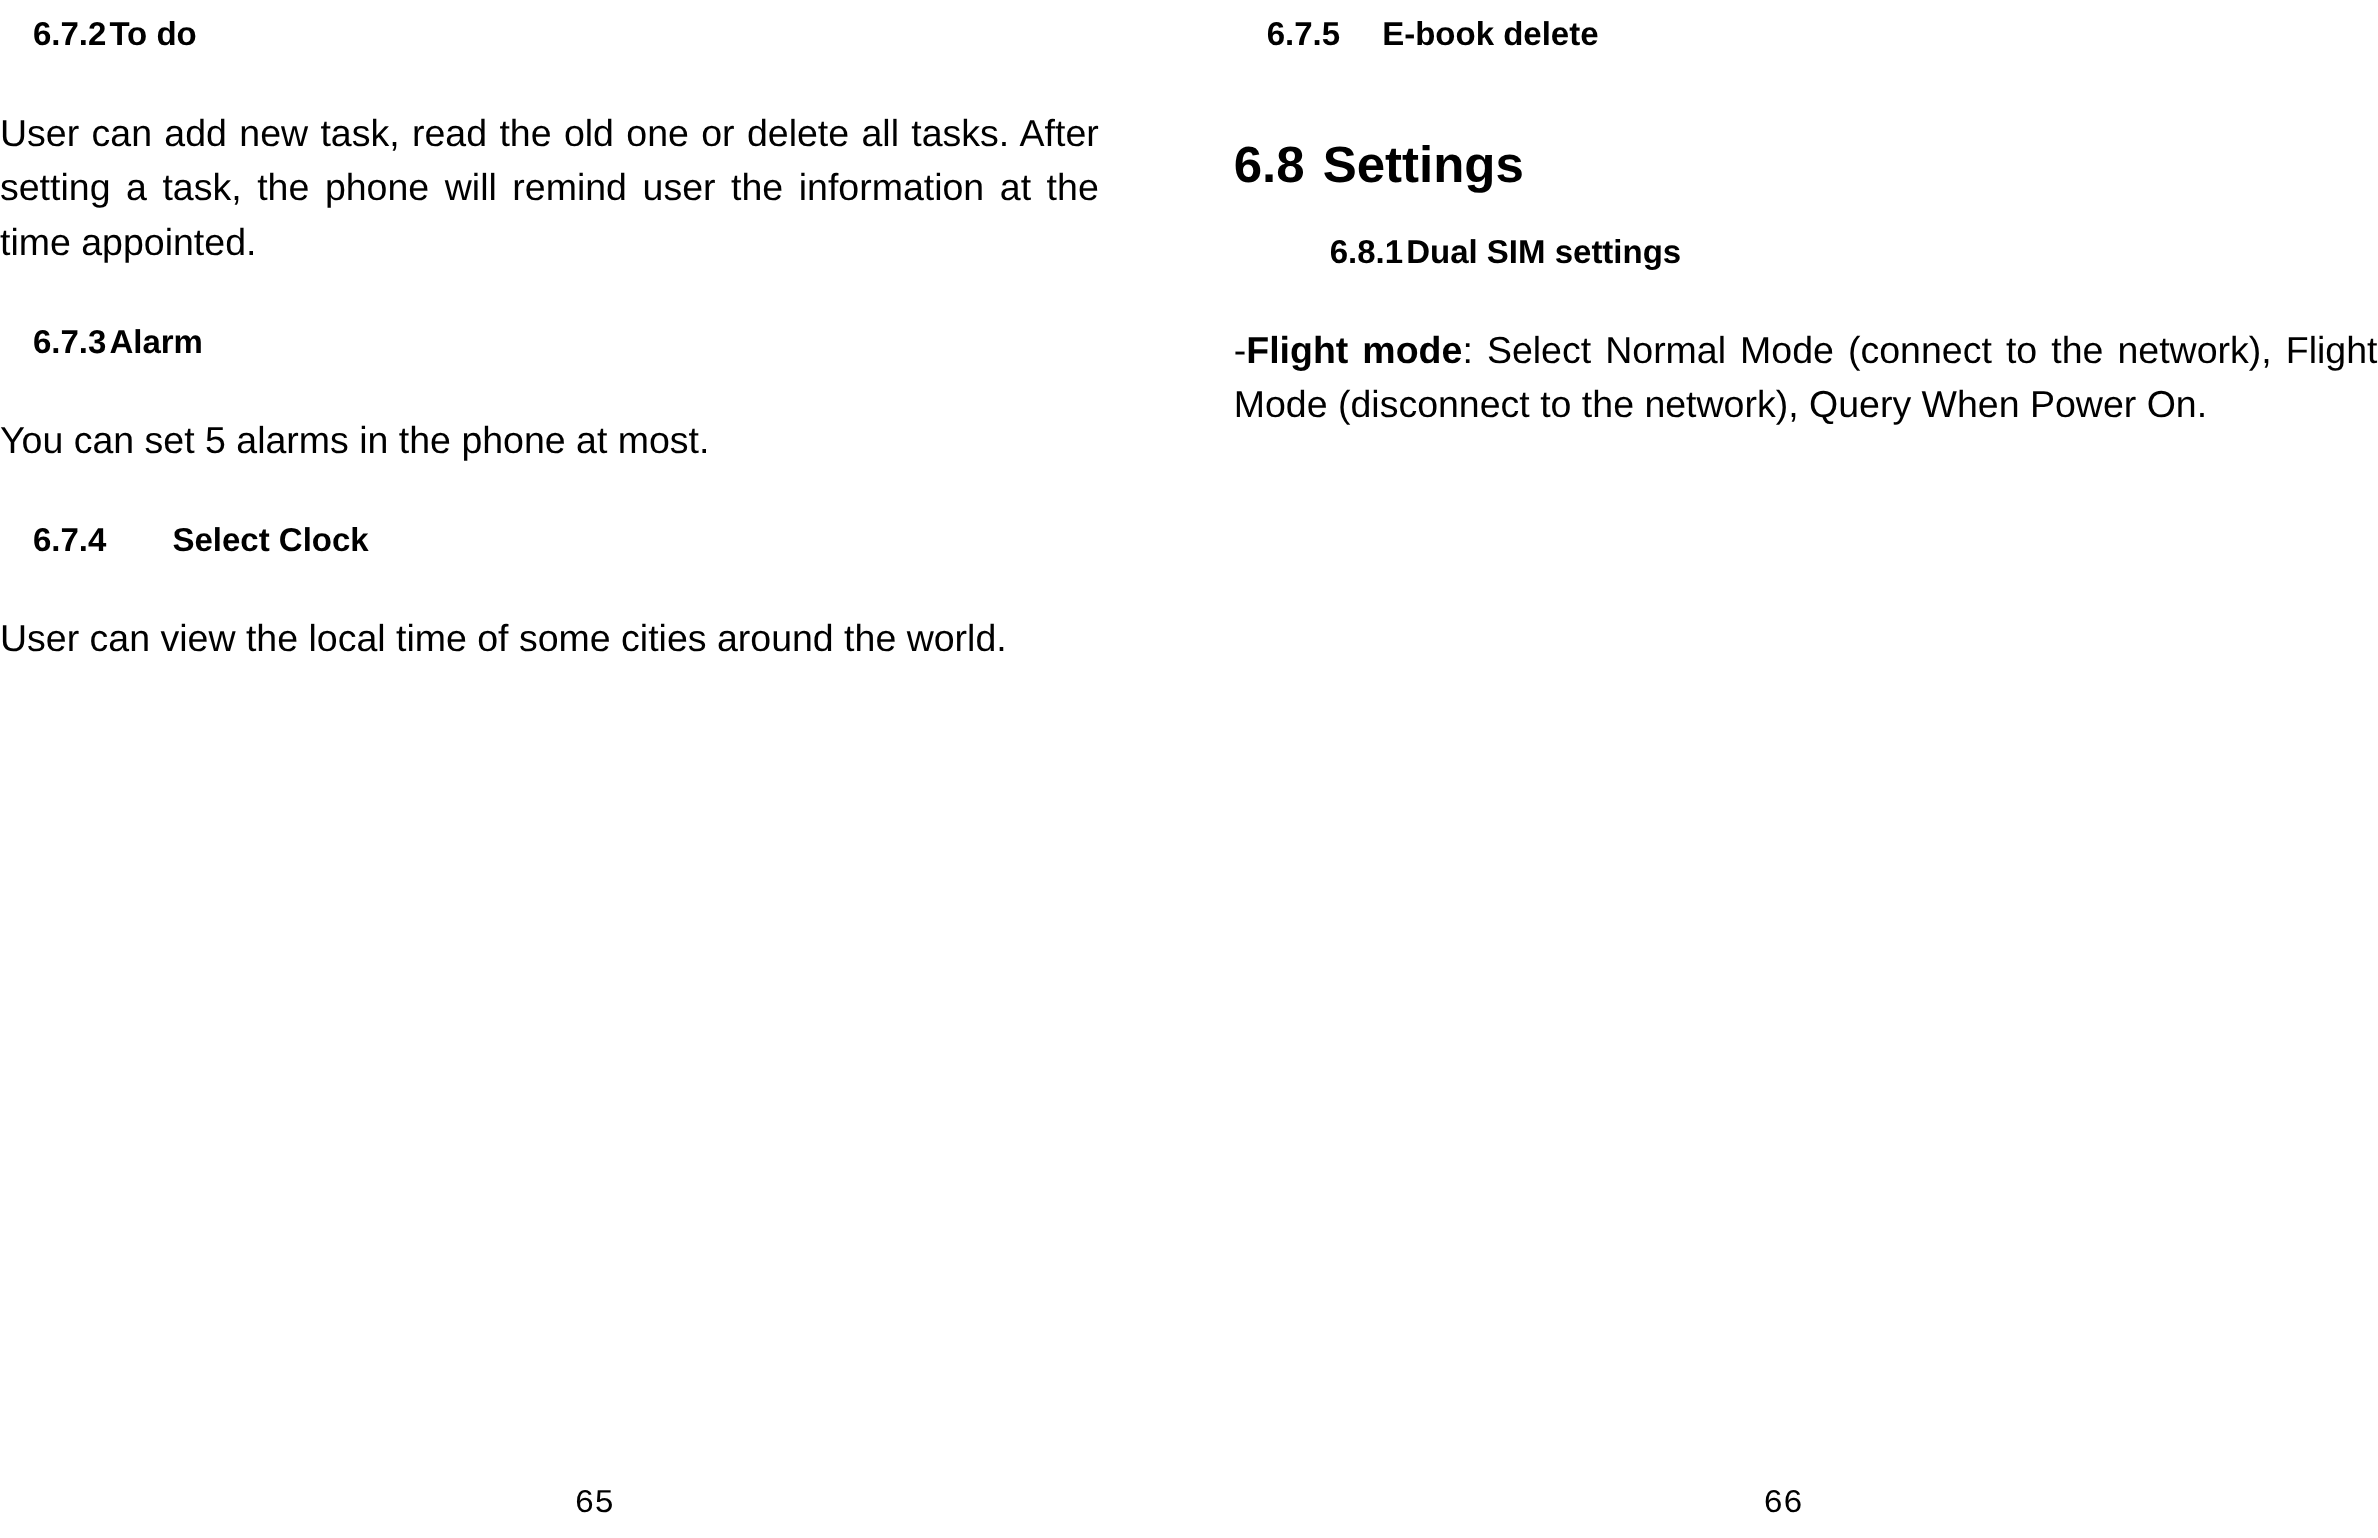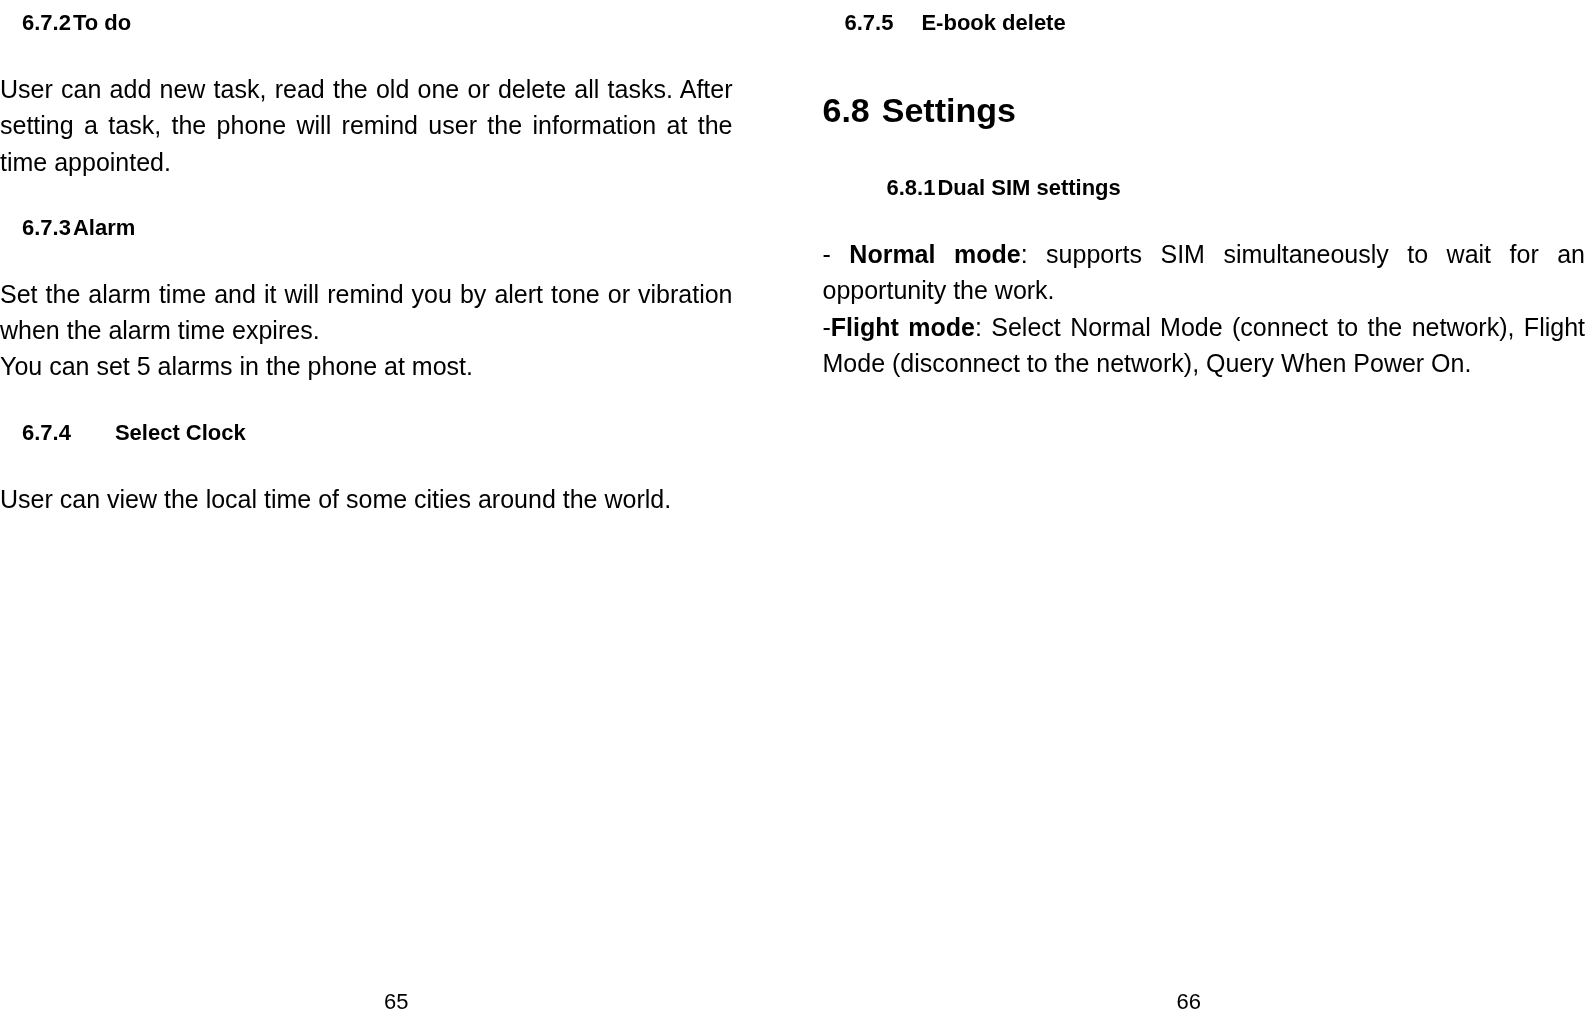--- a/index.html
+++ b/index.html
@@ -38,38 +38,38 @@
     h2.sub-heading.first {
       margin-top: 0;
     }
     h2.sub-heading.spaced {
       margin-top: 35px;
     }
     h1.main-heading {
       font-size: 34px;
       font-weight: bold;
       margin-top: 55px;
-      margin-bottom: 45px;
+      margin-bottom: 25px;
     }
     p.body-text {
       font-size: 25px;
       line-height: 1.45;
       text-align: justify;
       margin-bottom: 0;
     }
     p.body-text.serif {
       font-family: "Times New Roman", Times, serif;
       font-size: 26px;
     }
     .page-number {
       position: absolute;
       bottom: 10px;
       left: 50%;
       transform: translateX(-50%);
-      font-family: Liberation Sans, sans-serif;
+      font-family: Liberation Mono, monospace;
       font-size: 22px;
     }
     .bold {
       font-weight: bold;
     }
     .num {
       display: inline-block;
     }
     .title {
       display: inline-block;
@@ -87,21 +87,20 @@
 <div class="page page-left">
 
   <h2 class="sub-heading first">
     <span class="num num-672">6.7.2</span><span class="title">To do</span>
   </h2>
   <p class="body-text">User can add new task, read the old one or delete all tasks. After setting a task, the phone will remind user the information at the time appointed.</p>
 
   <h2 class="sub-heading spaced">
     <span class="num num-673">6.7.3</span><span class="title">Alarm</span>
   </h2>
-  <p class="body-text">Set the alarm time and it will remind you by alert tone or vibration when the alarm time expires.</p>
   <p class="body-text">You can set 5 alarms in the phone at most.</p>
 
   <h2 class="sub-heading spaced">
     <span class="num num-674">6.7.4</span><span class="title">Select Clock</span>
   </h2>
   <p class="body-text">User can view the local time of some cities around the world.</p>
 
   <div class="page-number">65</div>
 </div>
 
@@ -113,20 +112,17 @@
 
   <h1 class="main-heading">
     <span class="num num-68">6.8</span><span class="title">Settings</span>
   </h1>
 
   <h2 class="sub-heading">
     <span class="num num-681">6.8.1</span><span class="title">Dual SIM settings</span>
   </h2>
 
   <p class="body-text">
-    <span>- </span><span class="bold">Normal mode</span><span>: supports SIM simultaneously to wait for an opportunity the work.</span>
-  </p>
-  <p class="body-text">
     <span>-</span><span class="bold">Flight mode</span><span>: Select Normal Mode (connect to the network), Flight Mode (disconnect to the network), Query When Power On.</span>
   </p>
 
   <div class="page-number">66</div>
 </div>
 
 </body></html>

